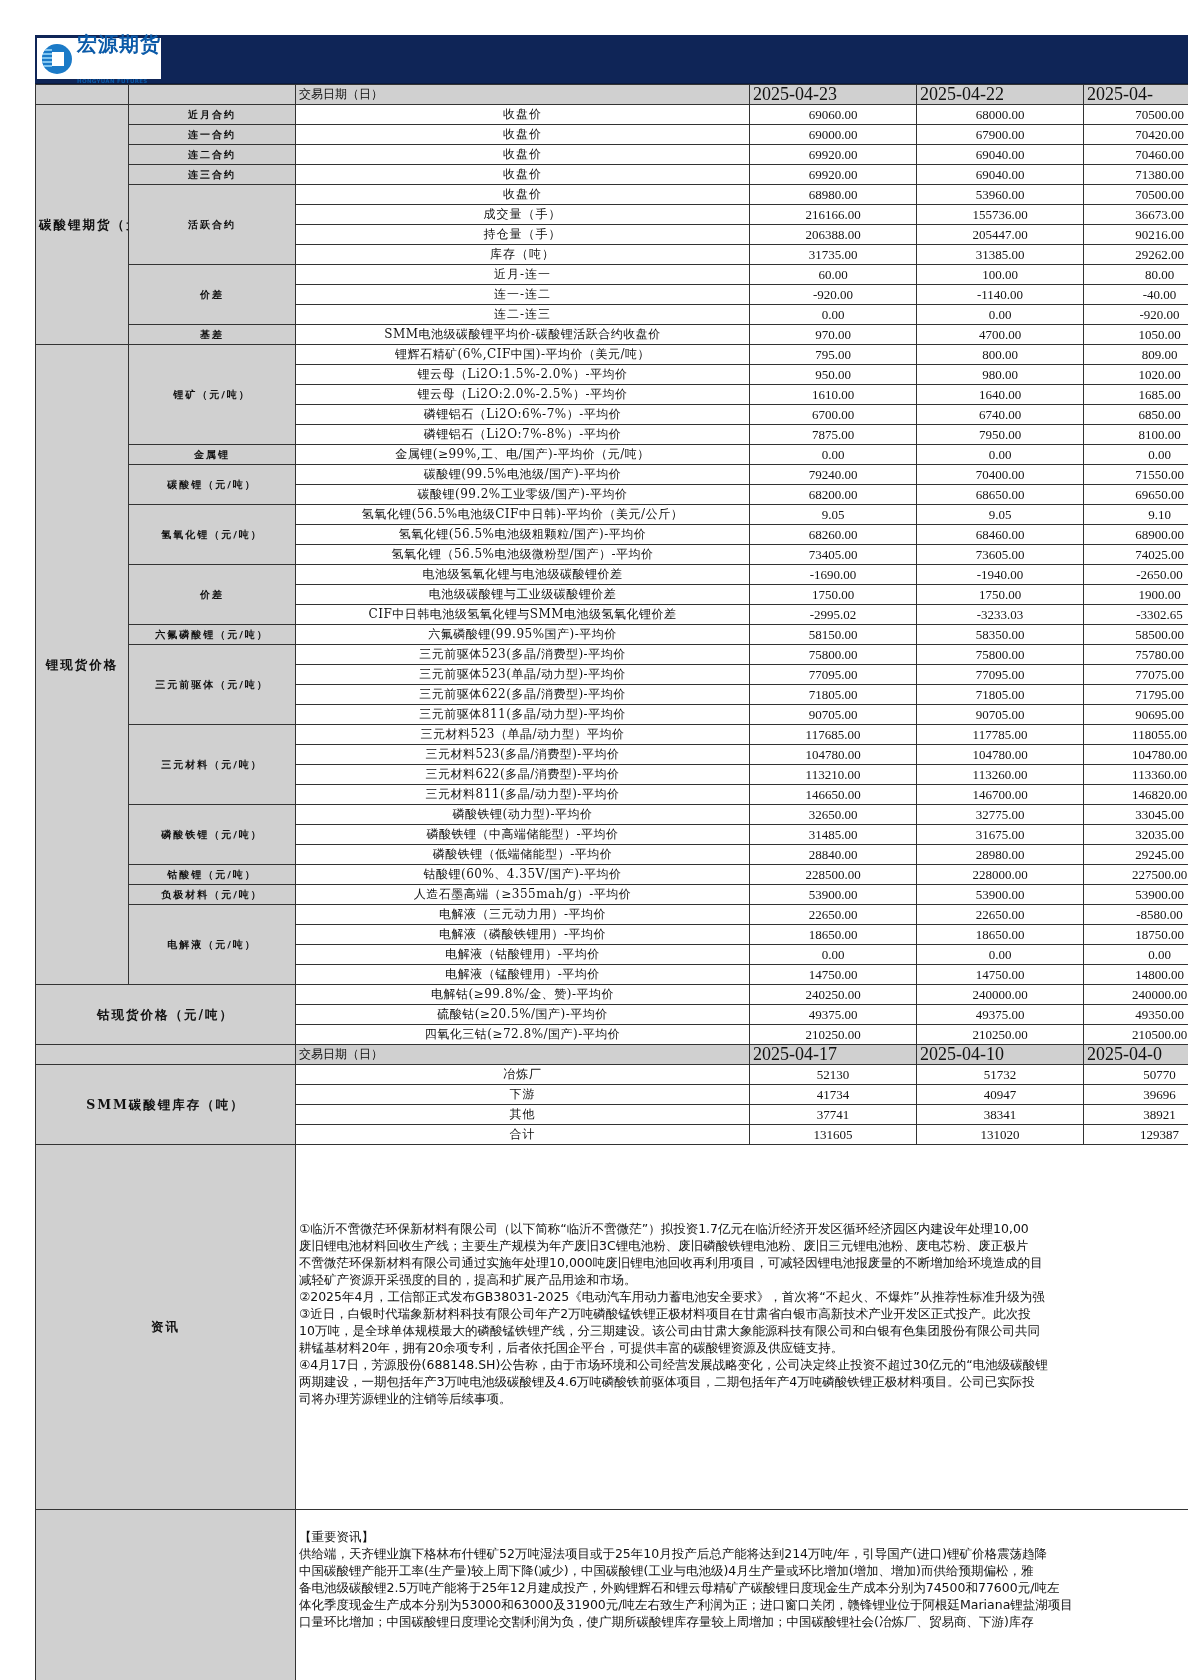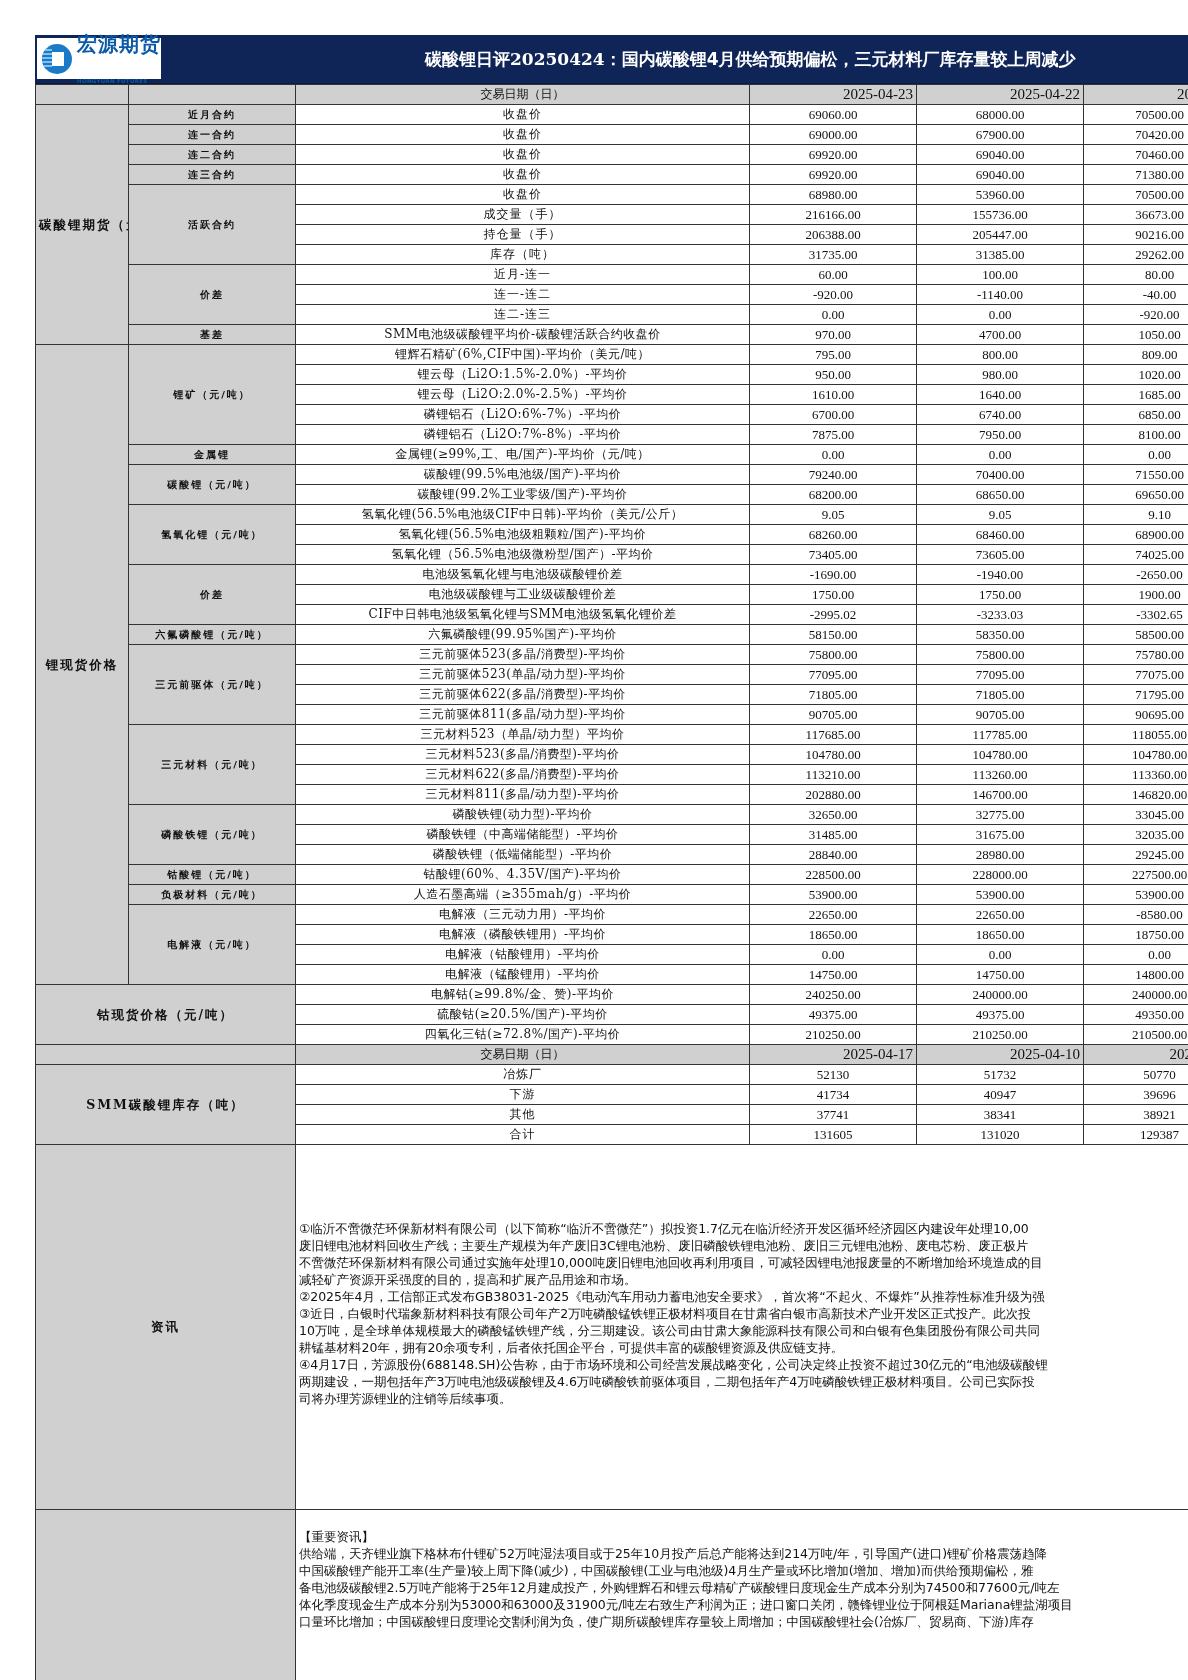--- a/index.html
+++ b/index.html
@@ -14,43 +14,42 @@
   .logo-cn { font-family:"DejaVu Sans", sans-serif; font-weight:bold; color:#0b5aa8; font-size:20px; line-height:22px; letter-spacing:1px; }
   .logo-en { font-family:"DejaVu Sans", sans-serif; font-weight:bold; color:#0b5aa8; font-size:5.5px; line-height:7px; letter-spacing:0.3px; }
   .title { position:absolute; left:390px; top:0; height:48px; line-height:48px; color:#fff; font-size:17px; font-weight:bold; white-space:nowrap; }
   .title .t-prefix { font-family:"DejaVu Serif", serif; }
   .title .t-main { font-family:"DejaVu Sans", sans-serif; }
 
   table.grid { border-collapse:collapse; table-layout:fixed; width:1200px; font-size:12px; }
   table.grid td { border:1px solid #333; height:19px; padding:0 3px; line-height:17px; white-space:nowrap; overflow:hidden; }
   td.grp { background:#d0d0d0; text-align:center; font-weight:bold; font-size:12.5px; letter-spacing:2px; white-space:normal; }
   td.sub { background:#d0d0d0; text-align:center; font-weight:bold; font-size:10px; letter-spacing:2px; }
-  td.hdr { background:#d0d0d0; text-align:center; font-weight:normal; }
+  td.hdr { background:#d0d0d0; font-weight:normal; }
   td.desc { text-align:center; font-size:12px; letter-spacing:0.5px; }
   td.descc { text-align:center; font-size:12px; letter-spacing:1px; }
   td.num { text-align:center; font-family:"Liberation Serif", serif; font-size:13px; }
-  td.numh { text-align:right; font-family:"Liberation Serif", serif; font-size:15px; background:#d0d0d0; }
+  td.numh { text-align:left; font-family:"Liberation Serif", serif; font-size:18px; background:#d0d0d0; }
   td.thick-top { border-top:2px solid #222; }
   td.news { vertical-align:top; padding:0 4px; white-space:normal; font-family:"DejaVu Sans", sans-serif; font-size:12.5px; line-height:24.5px; letter-spacing:0; }
   .news-inner { width:1000px; }
   .news-line { white-space:nowrap; overflow:hidden; }
 </style>
 </head>
 <body>
 
 <div class="page">
   <div class="titlebar">
     <div class="logo">
       <div class="logo-mark"></div>
       <div class="logo-text">
         <span class="logo-cn">宏源期货</span>
         <span class="logo-en">HONGYUAN FUTURES</span>
       </div>
     </div>
-    <div class="title"><span class="t-prefix">碳酸锂日评20250424：</span><span class="t-main">国内碳酸锂4月供给预期偏松，三元材料厂库存量较上周减少</span></div>
   </div>
 
   <table class="grid" id="grid">
     <colgroup>
       <col style="width:93px">
         <col style="width:167px">
         <col style="width:454px">
         <col style="width:167px">
         <col style="width:167px">
         <col style="width:152px">
@@ -280,21 +279,21 @@
           <td class="num">104780.00</td>
         </tr>
         <tr>
           <td class="desc">三元材料622(多晶/消费型)-平均价</td>
           <td class="num">113210.00</td>
           <td class="num">113260.00</td>
           <td class="num">113360.00</td>
         </tr>
         <tr>
           <td class="desc">三元材料811(多晶/动力型)-平均价</td>
-          <td class="num">202880.00</td>
+          <td class="num">146650.00</td>
           <td class="num">146700.00</td>
           <td class="num">146820.00</td>
         </tr>
         <tr>
           <td class="sub" rowspan="3">磷酸铁锂（元/吨）</td>
           <td class="desc">磷酸铁锂(动力型)-平均价</td>
           <td class="num">32650.00</td>
           <td class="num">32775.00</td>
           <td class="num">33045.00</td>
         </tr>

